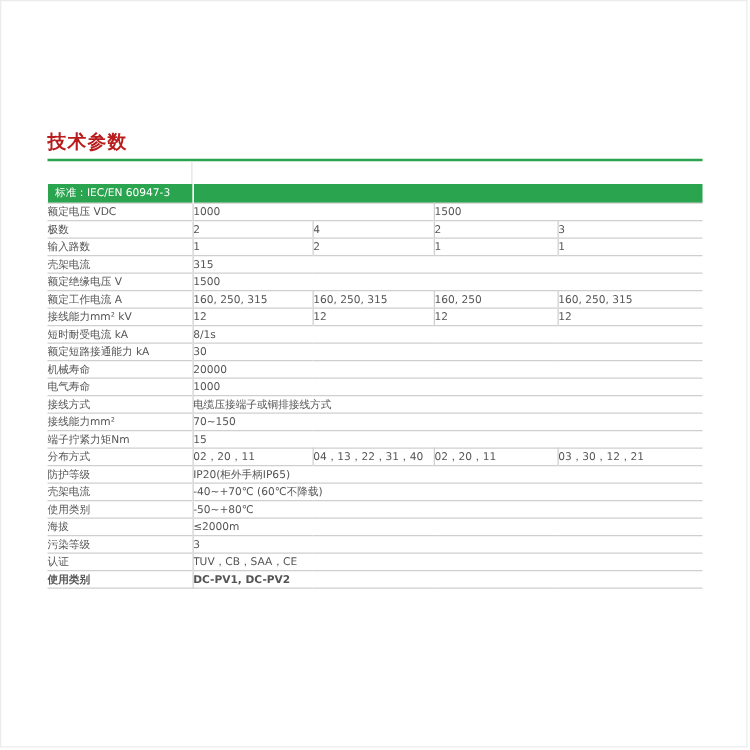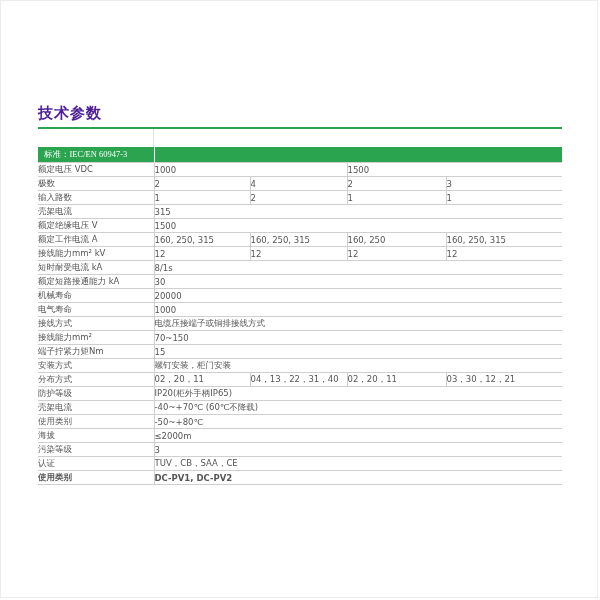--- a/index.html
+++ b/index.html
@@ -21,21 +21,21 @@
   }
   .content {
     position: absolute;
     left: 38px;
     top: 104px;
     width: 524px;
   }
   .page-title {
     font-size: 15px;
     font-weight: bold;
-    color: #4c1d95;
+    color: #b91c1c;
     letter-spacing: 1px;
     line-height: 18px;
   }
   .title-rule {
     width: 524px;
     height: 2px;
     background: #2aa44f;
     margin-top: 5px;
   }
   .pre-header-row {
@@ -65,21 +65,20 @@
   tr.green-header td {
     background: #2aa44f;
     color: #ffffff;
     height: 15px;
     border: none;
   }
   tr.green-header td.std-label {
     padding-left: 6px;
     border-right: 1px solid rgba(255,255,255,0.6);
     font-weight: normal;
-    font-family: Liberation Serif, serif;
   }
   tbody.spec-rows td {
     border-top: 1px solid #cfcfcf;
   }
   tbody.spec-rows tr:last-child td {
     border-bottom: 1px solid #cfcfcf;
     font-weight: bold;
   }
   td.label {
     text-align: left;
@@ -183,24 +182,20 @@
         </tr>
         <tr>
           <td class="label">接线能力mm²</td>
           <td class="val" colspan="4">70~150</td>
         </tr>
         <tr>
           <td class="label">端子拧紧力矩Nm</td>
           <td class="val" colspan="4">15</td>
         </tr>
         <tr>
-          <td class="label">安装方式</td>
-          <td class="val" colspan="4">螺钉安装，柜门安装</td>
-        </tr>
-        <tr>
           <td class="label">分布方式</td>
           <td class="val" colspan="1">02，20，11</td>
           <td class="val" colspan="1">04，13，22，31，40</td>
           <td class="val" colspan="1">02，20，11</td>
           <td class="val" colspan="1">03，30，12，21</td>
         </tr>
         <tr>
           <td class="label">防护等级</td>
           <td class="val" colspan="4">IP20(柜外手柄IP65)</td>
         </tr>

